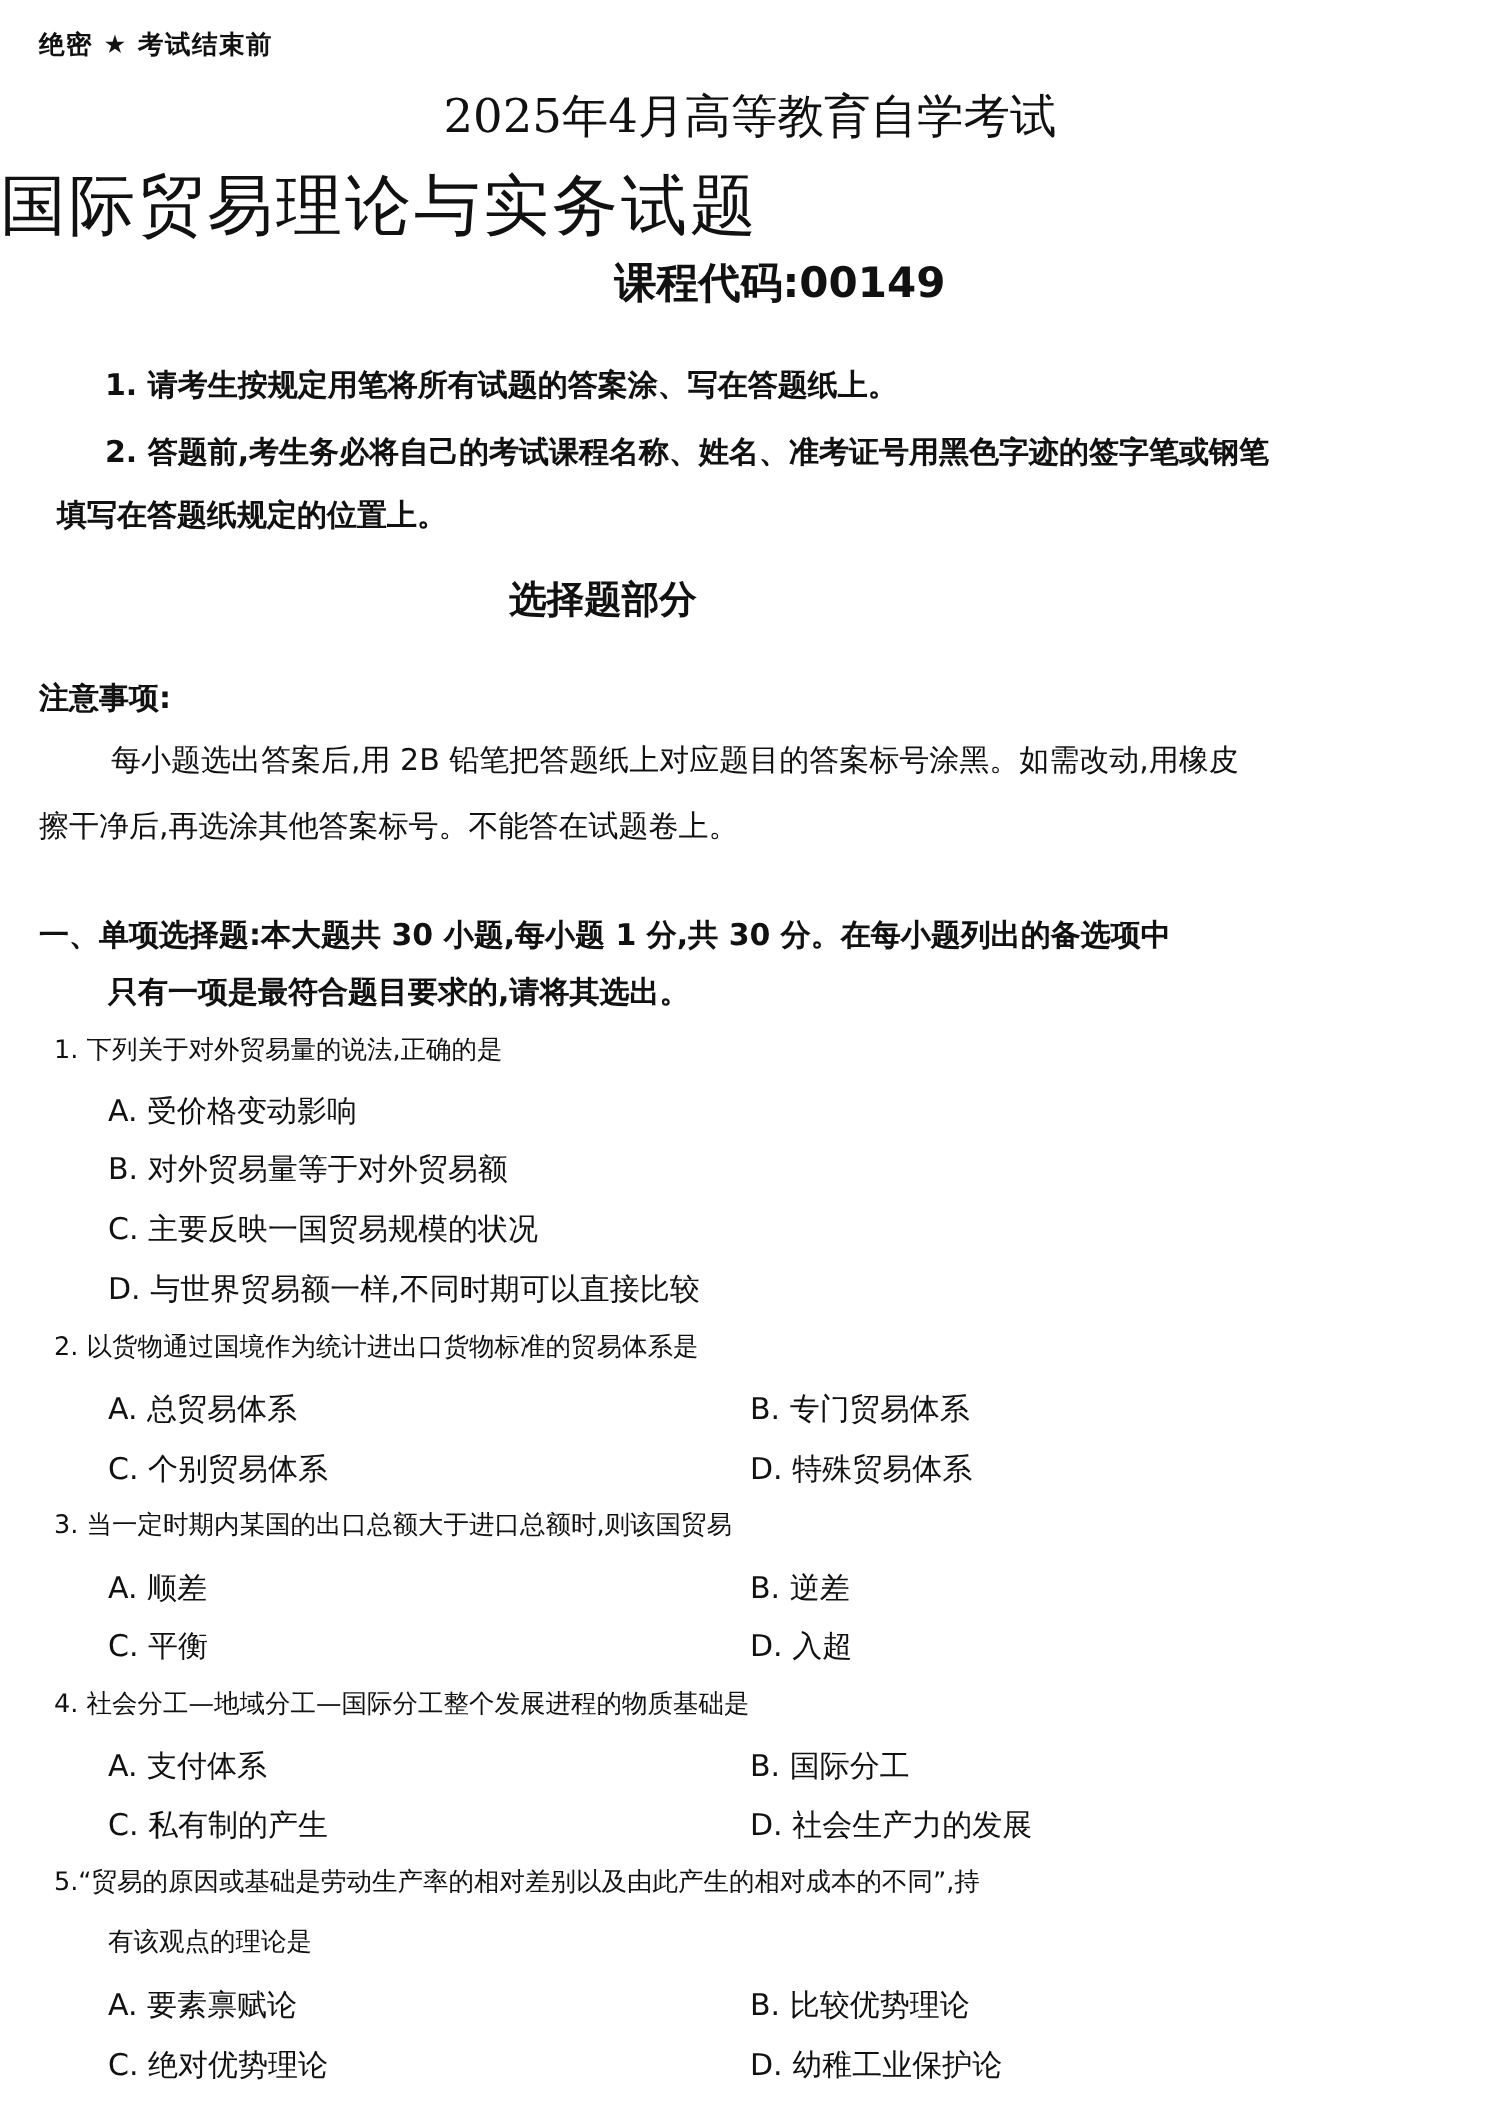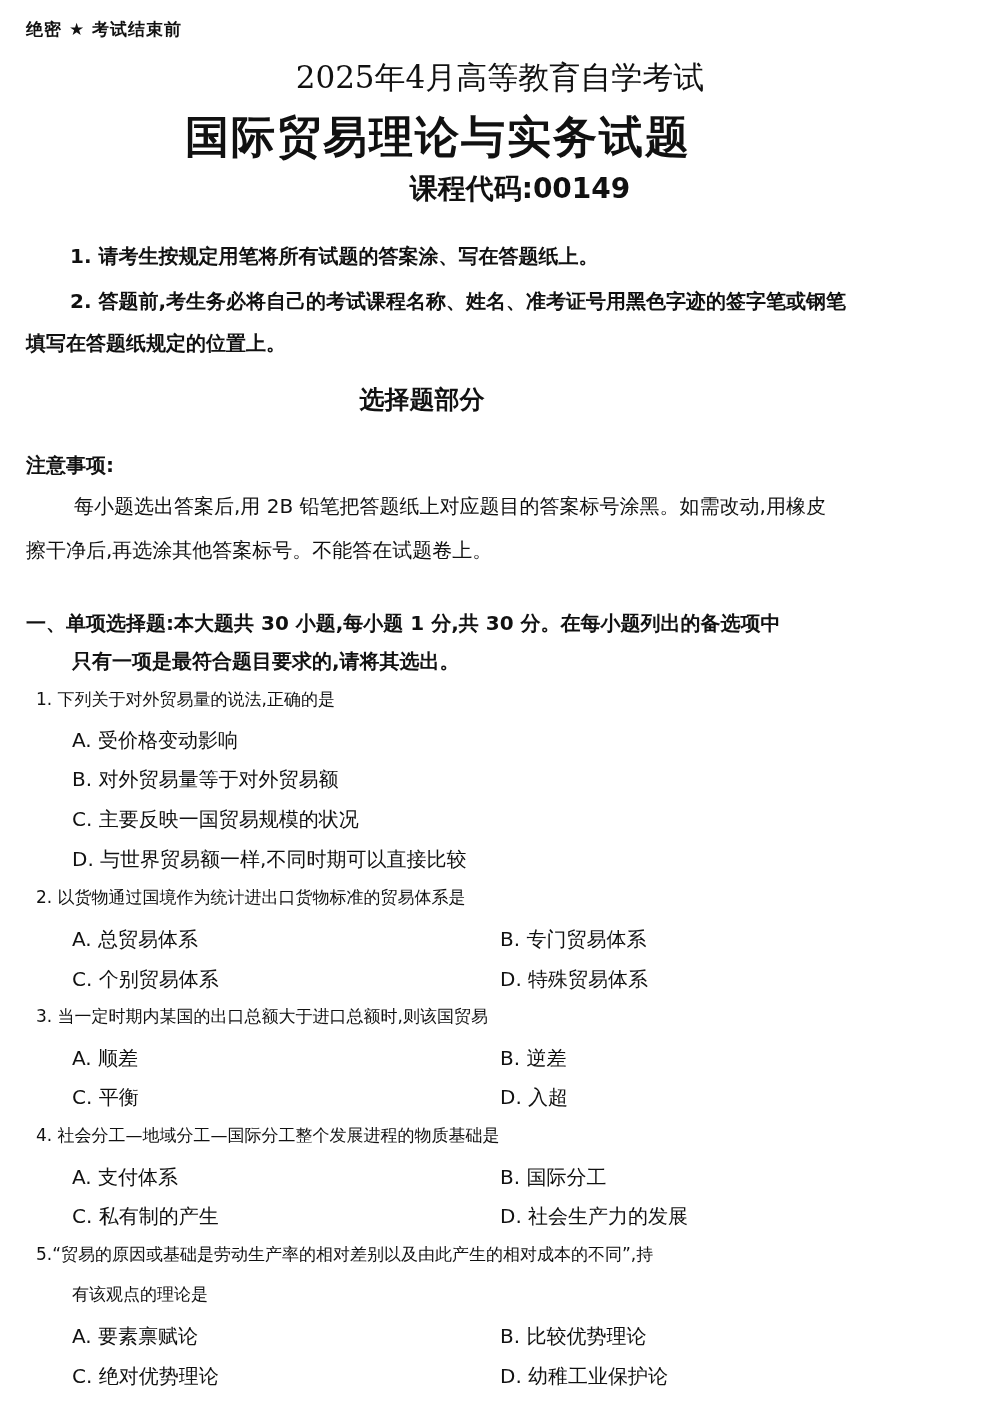--- a/index.html
+++ b/index.html
@@ -4,42 +4,42 @@
   <style>
     html, body { margin: 0; padding: 0; }
     body {
       width: 1000px; height: 1402px; background: #ffffff; color: #111;
       font-family: "DejaVu Sans", "Liberation Sans", sans-serif;
       position: relative; overflow: hidden;
     }
     .abs { position: absolute; white-space: nowrap; }
     .secret { left: 26px; top: 18px; font-size: 17px; font-weight: bold; letter-spacing: 1px; }
     .exam-title { left: 0; width: 1000px; text-align: center; top: 57px; font-family: "DejaVu Serif", "Liberation Serif", serif; font-size: 31px; }
-    .paper-title { left: 0; width: 876px; text-align: center; top: 108px; font-size: 44px; font-weight: bold; letter-spacing: 2px; }
+    .paper-title { left: 0; width: 876px; text-align: left; top: 108px; font-size: 44px; font-weight: normal; letter-spacing: 2px; }
     .course-code { left: 0; width: 1000px; text-align: center; top: 170px; font-size: 28px; font-weight: bold; padding-left: 20px; }
     .instr { font-size: 20px; font-weight: bold; }
-    .section-title { left: 0; width: 804px; text-align: center; top: 383px; font-size: 25px; font-weight: bold; margin-left: 20px; }
+    .section-title { left: 0; width: 804px; text-align: center; top: 383px; font-size: 25px; font-weight: bold; }
     .notice-label { left: 26px; top: 452px; font-size: 20px; font-weight: bold; }
     .notice-text { font-size: 20px; }
     .part-heading { font-size: 20px; font-weight: bold; }
     .q { font-size: 17px; }
     .opt { font-size: 20px; }
   </style>
 </head>
 <body>
 
 <div>
   <div class="abs secret">绝密 ★ 考试结束前</div>
   <div class="abs exam-title">2025年4月高等教育自学考试</div>
   <div class="abs paper-title">国际贸易理论与实务试题</div>
   <div class="abs course-code">课程代码:00149</div>
 
   <div class="abs instr" style="left:70px; top:243px;">1. 请考生按规定用笔将所有试题的答案涂、写在答题纸上。</div>
   <div class="abs instr" style="left:70px; top:288px;">2. 答题前,考生务必将自己的考试课程名称、姓名、准考证号用黑色字迹的签字笔或钢笔</div>
-  <div class="abs instr" style="left:26px; top:330px;font-family:Liberation Mono, monospace;">填写在答题纸规定的位置上。</div>
+  <div class="abs instr" style="left:38px; top:330px;font-family:Liberation Mono, monospace;">填写在答题纸规定的位置上。</div>
 
   <div class="abs section-title">选择题部分</div>
   <div class="abs notice-label">注意事项:</div>
   <div class="abs notice-text" style="left:74px; top:493px;">每小题选出答案后,用 2B 铅笔把答题纸上对应题目的答案标号涂黑。如需改动,用橡皮</div>
   <div class="abs notice-text" style="left:26px; top:537px;">擦干净后,再选涂其他答案标号。不能答在试题卷上。</div>
 
   <div class="abs part-heading" style="left:26px; top:610px;">一、单项选择题:本大题共 30 小题,每小题 1 分,共 30 分。在每小题列出的备选项中</div>
   <div class="abs part-heading" style="left:72px; top:648px;">只有一项是最符合题目要求的,请将其选出。</div>
 
   <div class="abs q" style="left:36px; top:688px;">1. 下列关于对外贸易量的说法,正确的是</div>

